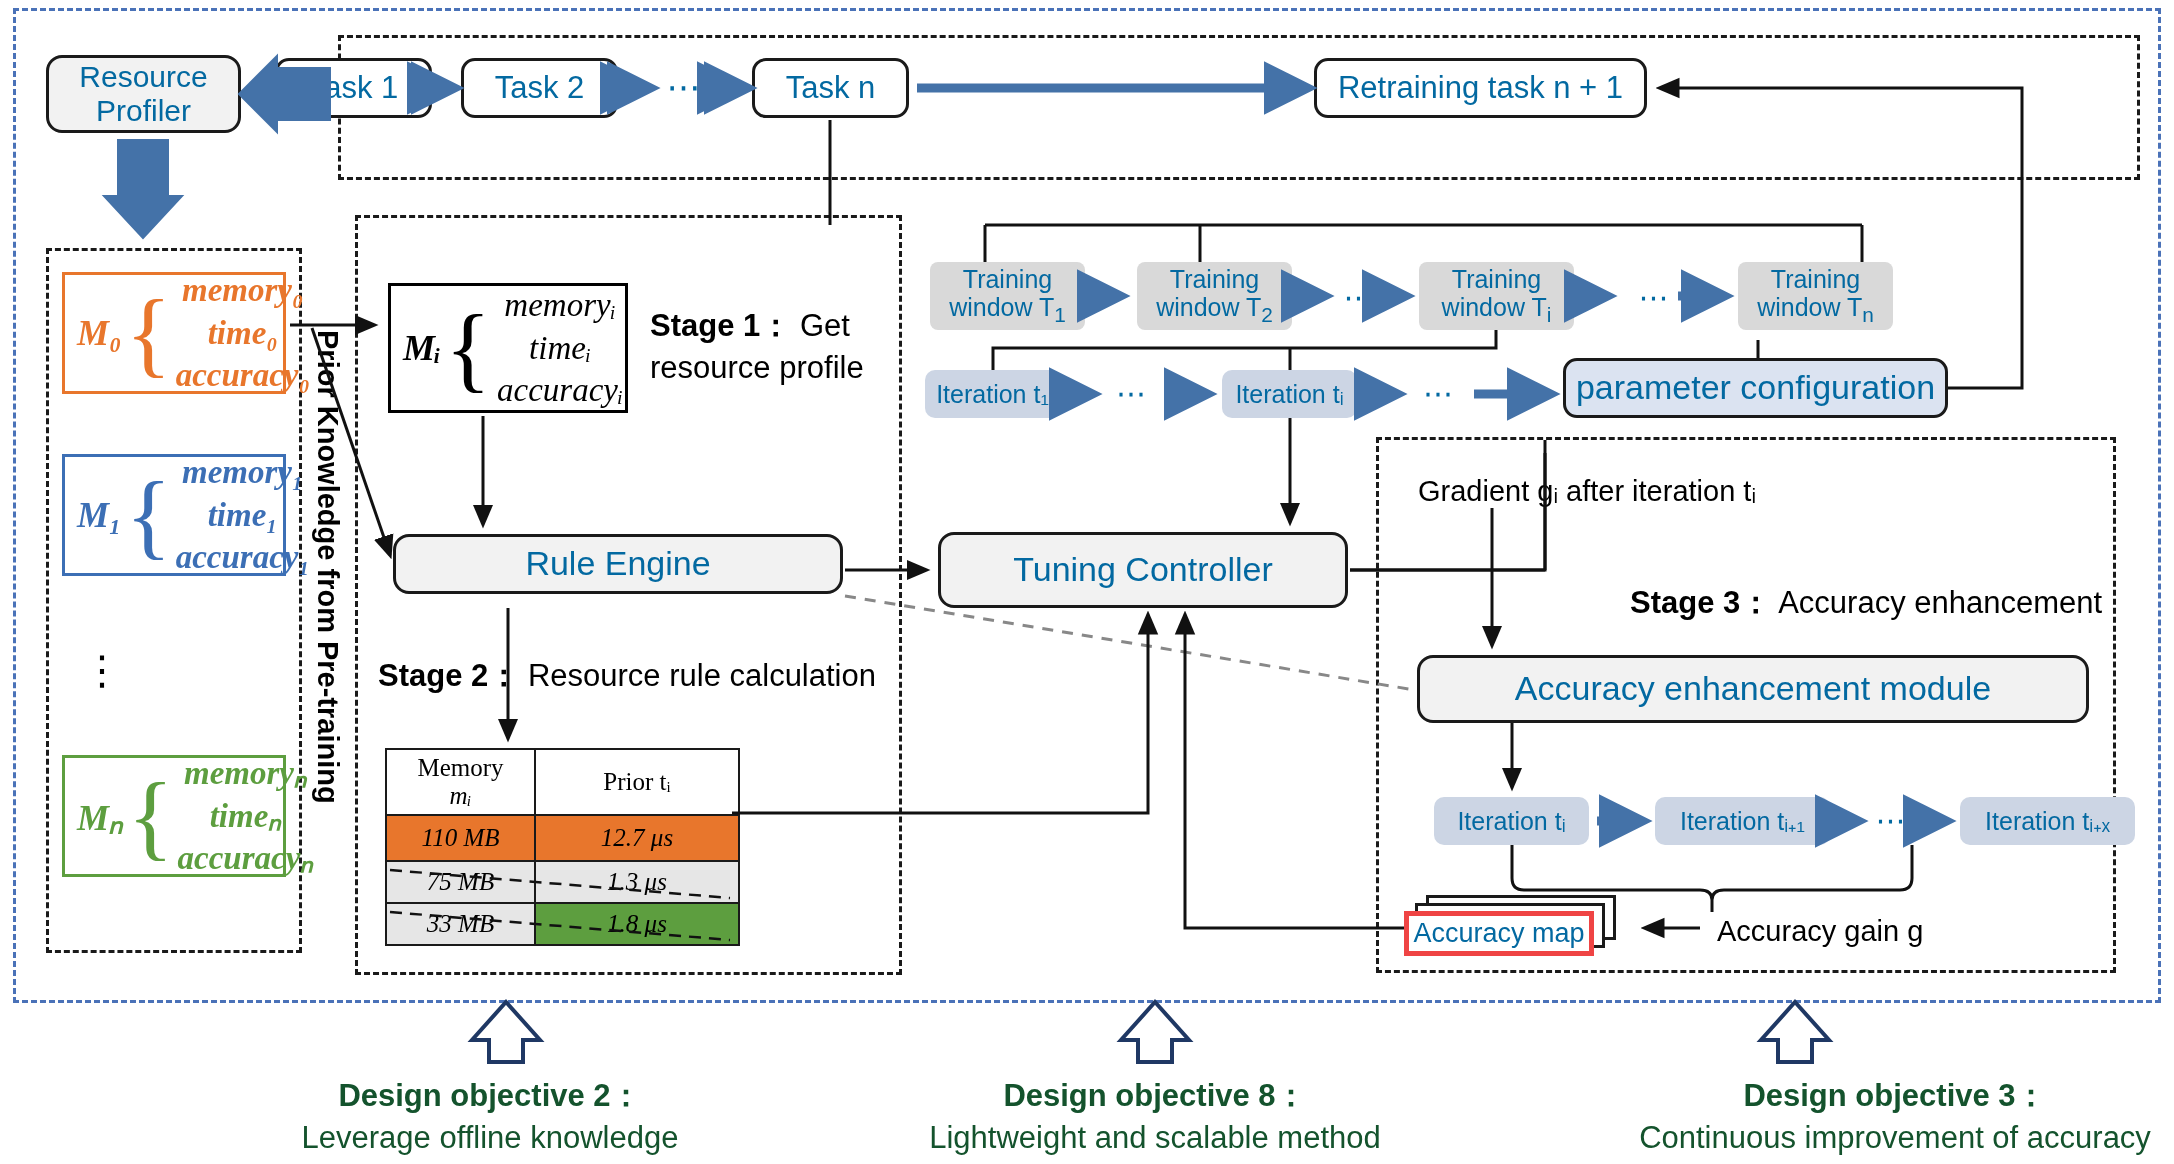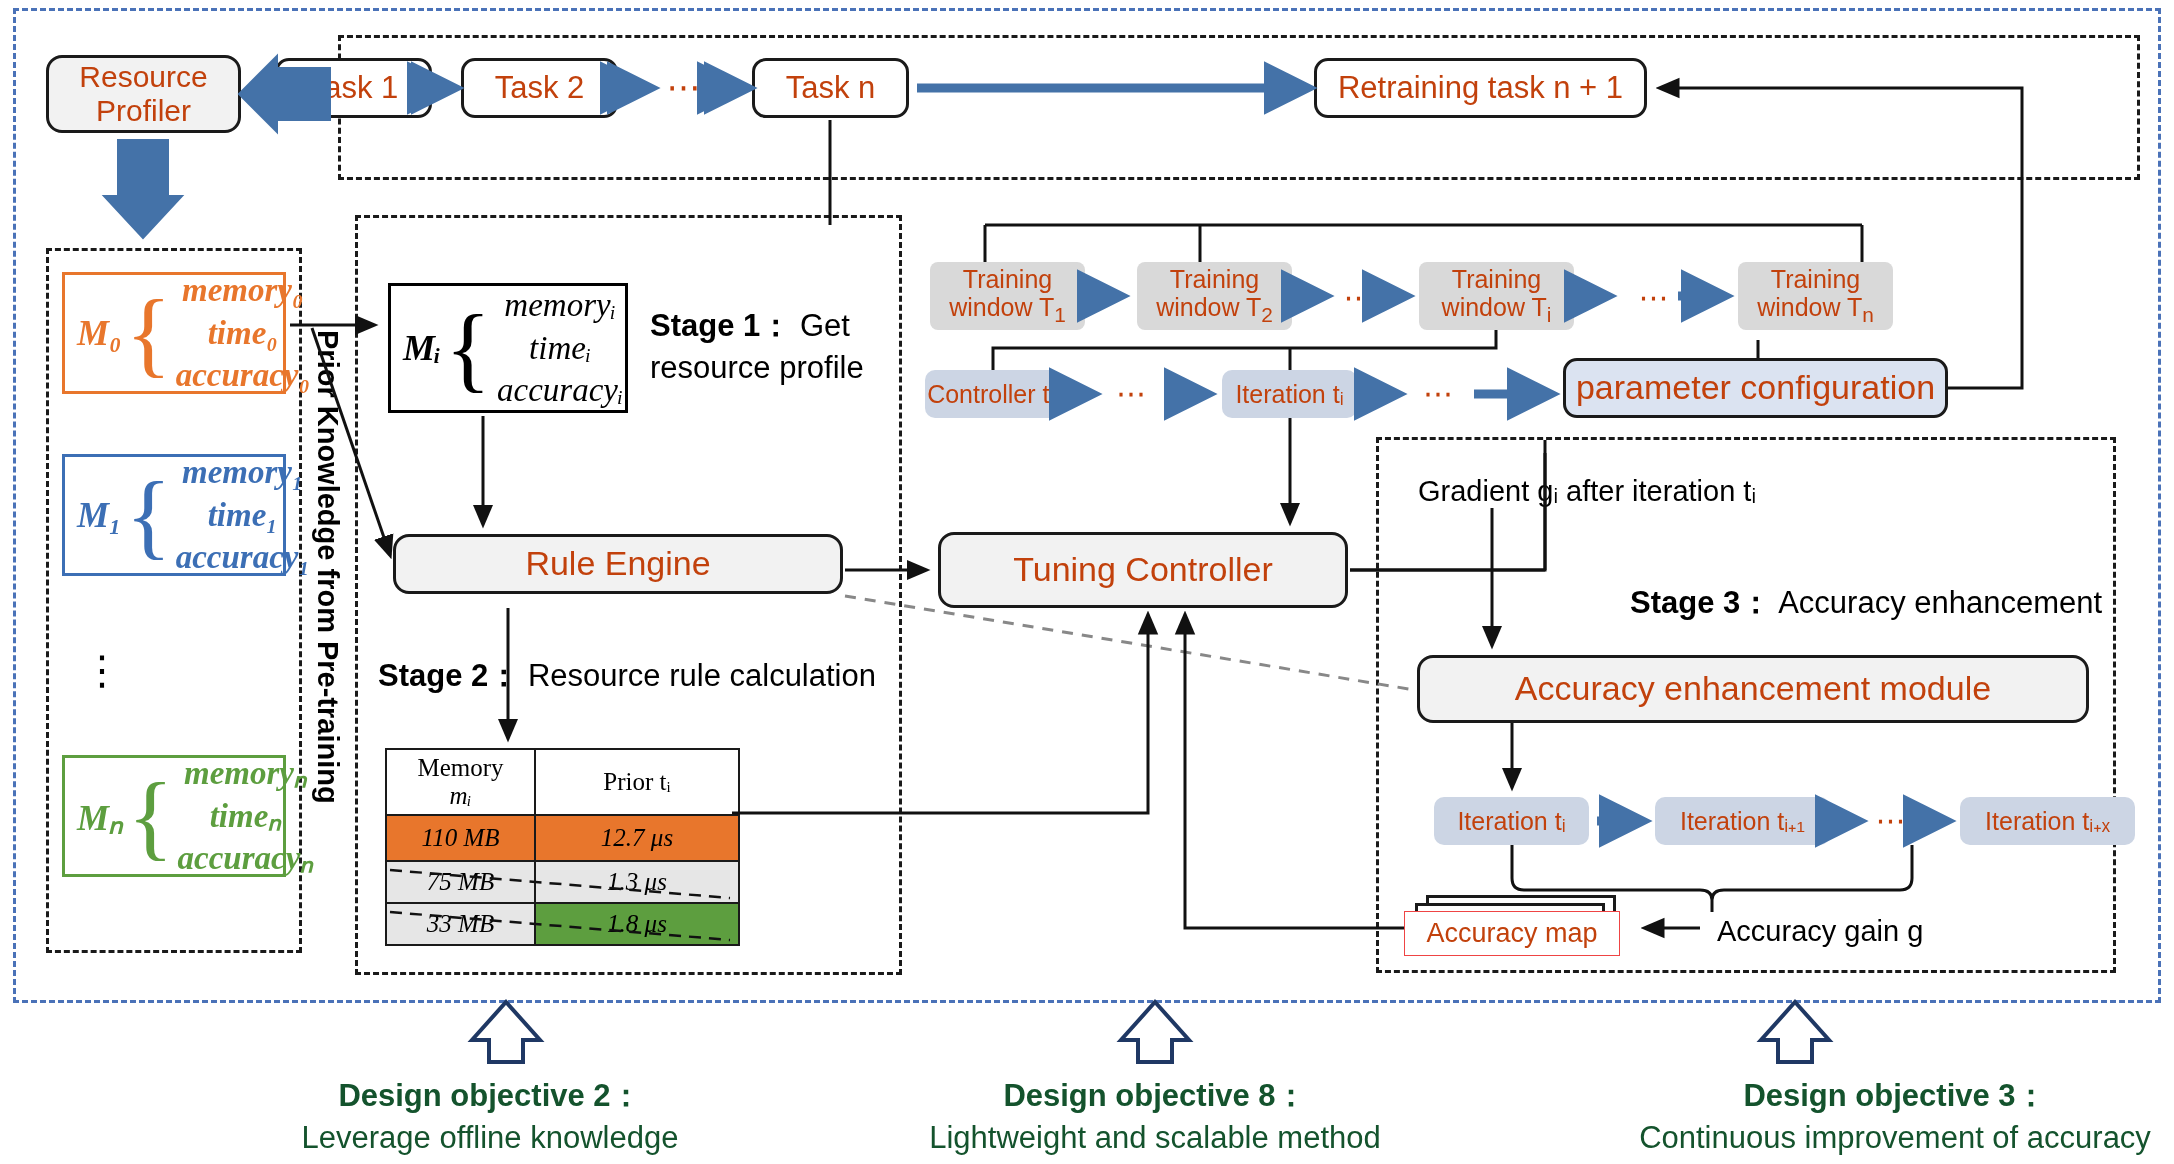--- a/index.html
+++ b/index.html
@@ -3,21 +3,21 @@
 <meta charset="utf-8">
 <style>
   html,body{margin:0;padding:0;background:#fff;}
   body{font-family:"Liberation Sans",sans-serif;}
   #stage{position:relative;width:2174px;height:1164px;background:#fff;overflow:hidden;}
   .abs{position:absolute;box-sizing:border-box;}
   
   .outer-dash{border:3px dashed #4a72b8;}
   .blk-dash{border:3px dashed #1a1a1a;}
   
-  .node{display:flex;align-items:center;justify-content:center;text-align:center;color:#c2410c;line-height:1.15;}
+  .node{display:flex;align-items:center;justify-content:center;text-align:center;color:#0369a1;line-height:1.15;}
   .task-box{background:#fff;border:3px solid #1a1a1a;border-radius:14px;font-size:31px;}
   .proc-box{background:#f2f2f2;border:3px solid #1a1a1a;border-radius:16px;font-size:34px;}
   .win-box{background:#d9d9d9;border-radius:8px;font-size:25px;}
   .iter-box{background:#ccd5e4;border-radius:10px;font-size:25px;}
   .param-box{background:#dbe3f1;border:3px solid #1a1a1a;border-radius:14px;font-size:34px;}
   .plain-label{font-size:29px;color:#000;}
   .stage-label{font-size:31px;color:#000;}
   .stage-label b{font-weight:bold;}
   
   .mcard{border:3px solid; display:flex;align-items:center;background:#fff;}
@@ -196,21 +196,21 @@
   <div class="abs node" style="left:1625px;top:280px;width:60px;height:36px;font-size:30px;letter-spacing:3px;">
     <span>⋯</span>
   </div>
   <div class="abs node win-box" style="left:1738px;top:262px;width:155px;height:68px;flex-direction:column;">
     <span>Training</span>
     <span>window T<sub>n</sub></span>
 
   </div>
 
   <div class="abs node iter-box" style="left:925px;top:370px;width:135px;height:48px;">
-    <span>Controller t₁</span>
+    <span>Iteration t₁</span>
   </div>
   <div class="abs node" style="left:1105px;top:378px;width:55px;height:32px;font-size:30px;letter-spacing:3px;">
     <span>⋯</span>
   </div>
   <div class="abs node iter-box" style="left:1222px;top:370px;width:135px;height:48px;">
     <span>Iteration tᵢ</span>
   </div>
   <div class="abs node" style="left:1412px;top:378px;width:55px;height:32px;font-size:30px;letter-spacing:3px;">
     <span>⋯</span>
   </div>
@@ -246,21 +246,21 @@
   <div class="abs node" style="left:1866px;top:805px;width:52px;height:32px;font-size:30px;letter-spacing:3px;">
     <span>⋯</span>
   </div>
   <div class="abs node iter-box" style="left:1960px;top:797px;width:175px;height:48px;">
     <span>Iteration tᵢ₊ₓ</span>
   </div>
 
   <div class="abs" style="left:1404px;top:895px;width:230px;height:62px;">
     <div class="abs" style="left:22px;top:0px;width:190px;height:45px;background:#fff;border:3px solid #1a1a1a;"></div>
     <div class="abs" style="left:11px;top:8px;width:190px;height:45px;background:#fff;border:3px solid #1a1a1a;"></div>
-    <div class="abs node" style="left:0px;top:16px;width:216px;height:45px;background:#fff;border:1px solid #ef4444;font-size:27px;">
+    <div class="abs node" style="left:0px;top:16px;width:190px;height:45px;background:#fff;border:5px solid #ef4444;font-size:27px;">
       <span>Accuracy map</span>
     </div>
   </div>
 
   <div class="abs plain-label" style="left:1717px;top:915px;white-space:nowrap;">
     <span>Accuracy gain g</span>
   </div>
 
   <div class="obj" style="left:250px;top:1075px;width:480px;">
     <div class="t1">Design objective 2：</div>

